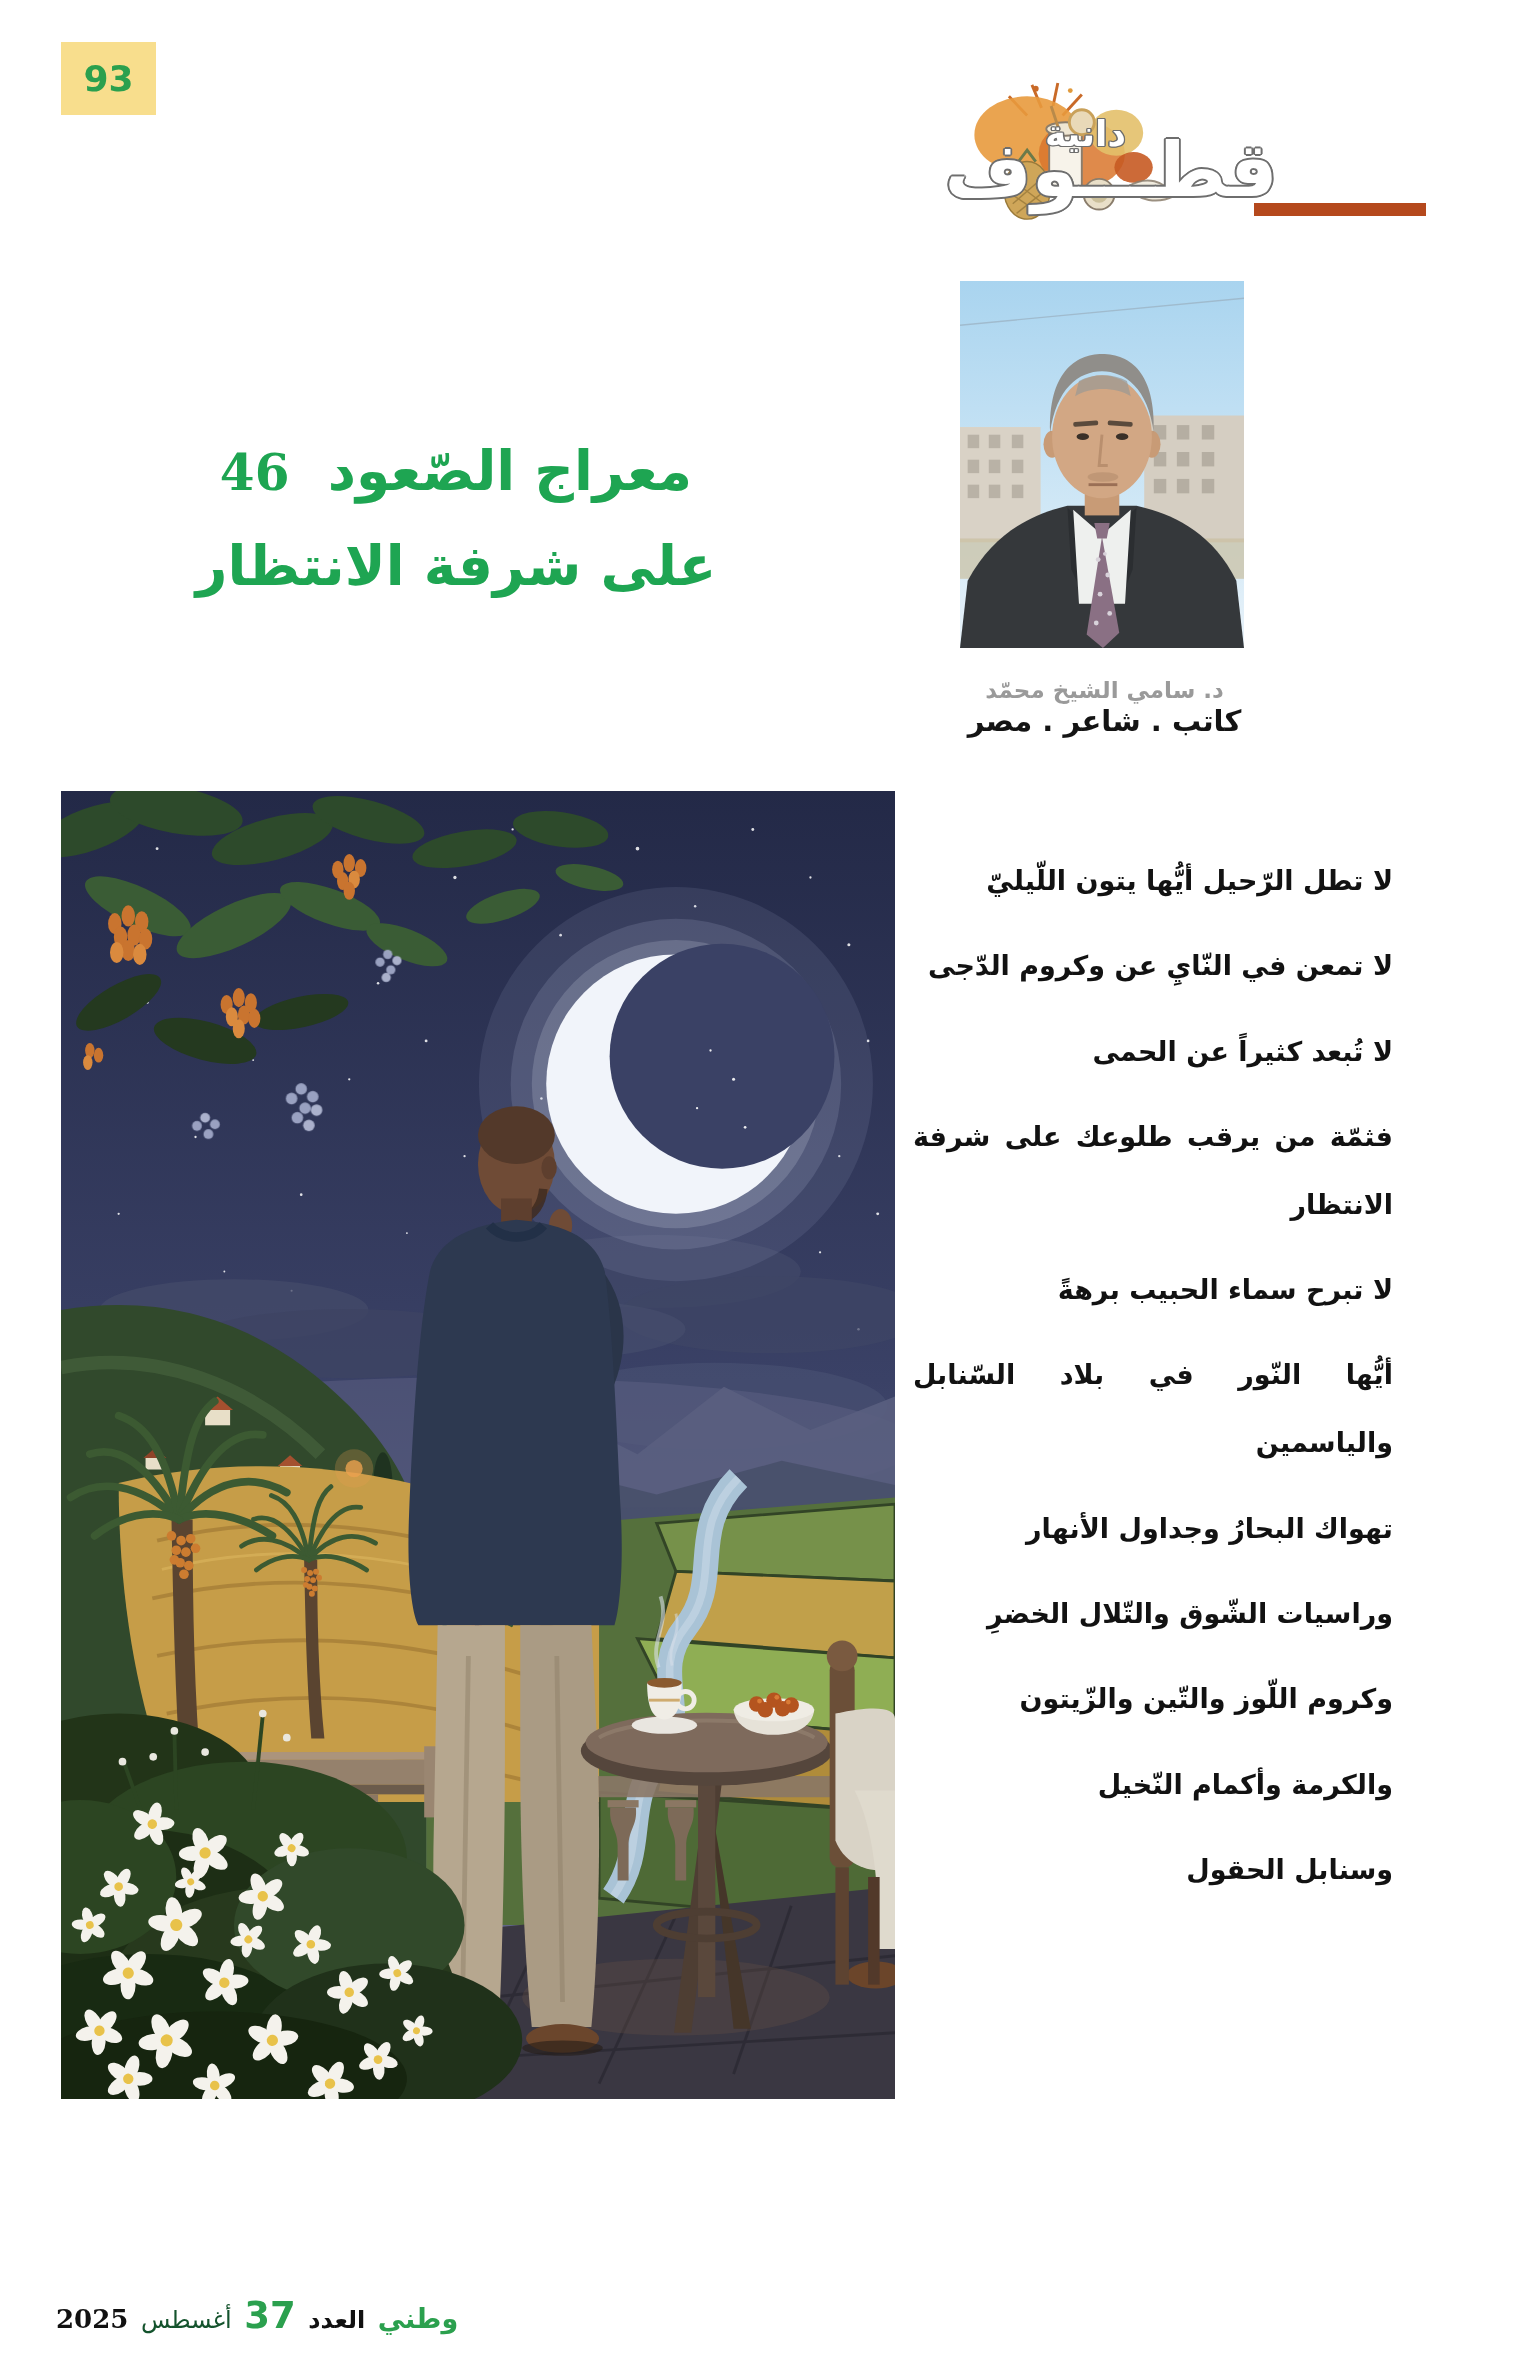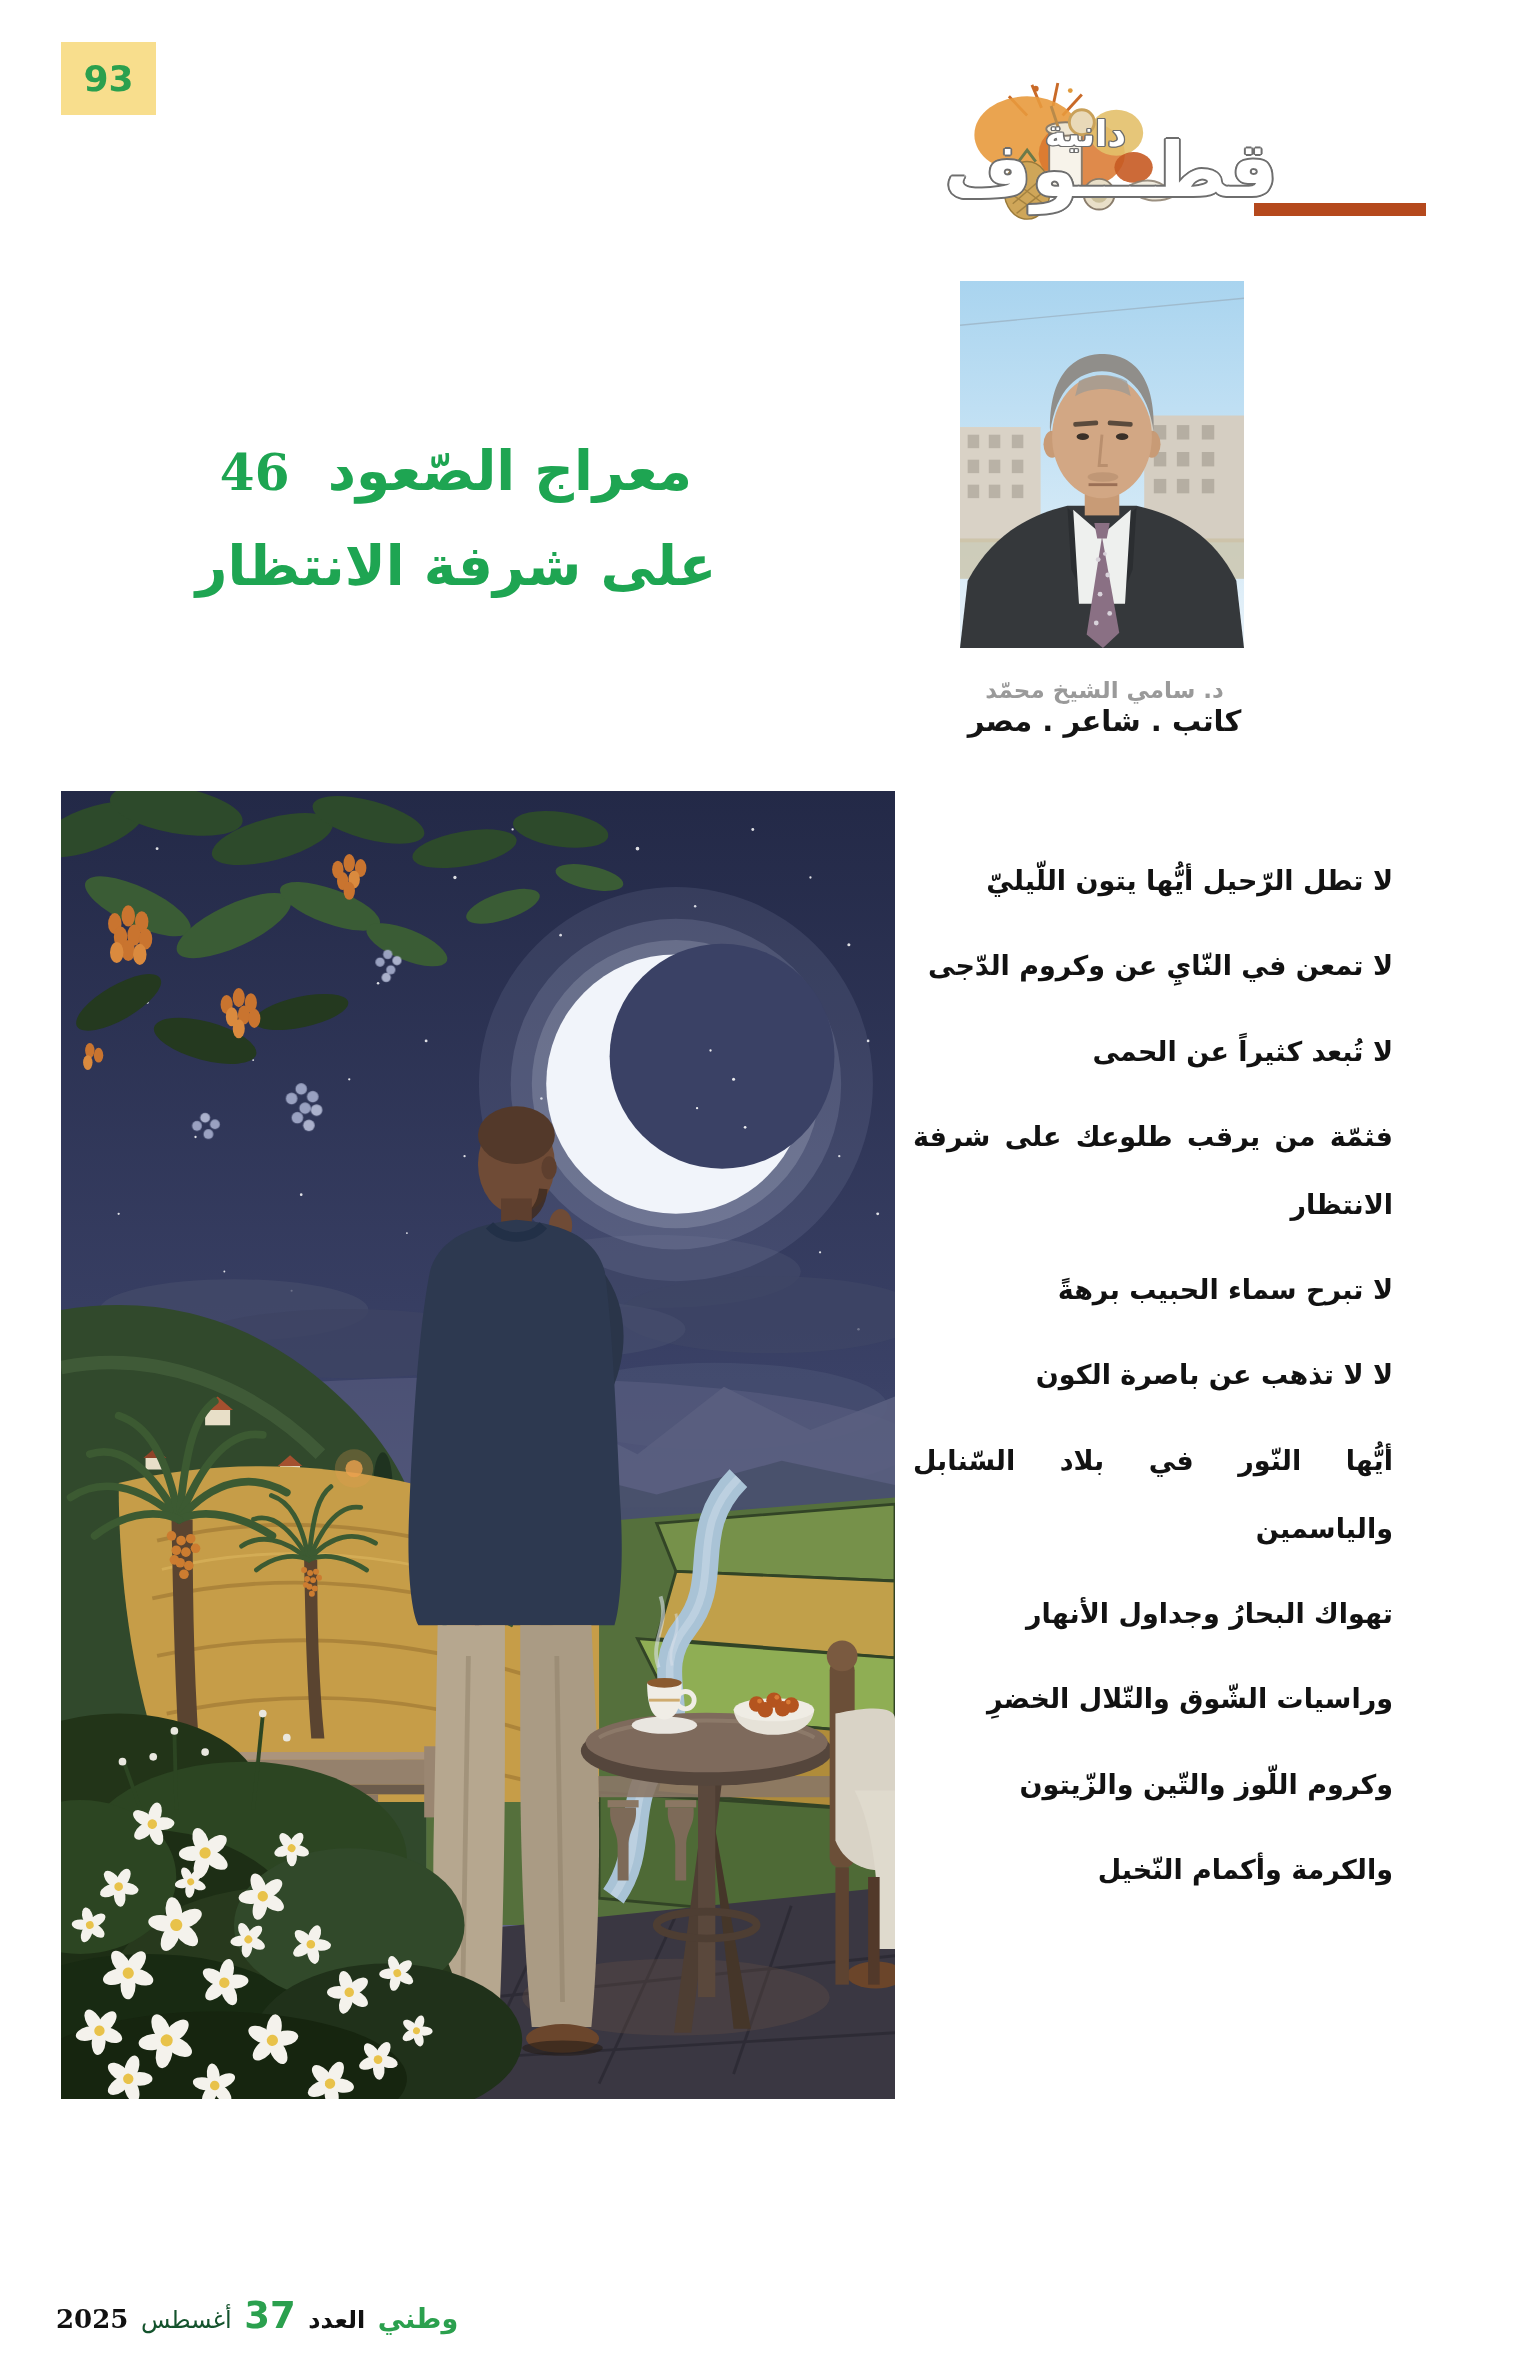--- a/index.html
+++ b/index.html
@@ -569,26 +569,26 @@
       </g>
     </g>
   </svg>
 
   <div class="poem">
     <div class="poem-line">لا تطل الرّحيل أيُّها يتون اللّيليّ</div>
     <div class="poem-line">لا تمعن في النّايِ عن وكروم الدّجى</div>
     <div class="poem-line">لا تُبعد كثيراً عن الحمى</div>
     <div class="poem-line">فثمّة من يرقب طلوعك على شرفة الانتظار</div>
     <div class="poem-line">لا تبرح سماء الحبيب برهةً</div>
-    <div class="poem-line">لا لا تذهب عن باصرة الكون</div>
     <div class="poem-line">أيُّها النّور في بلاد السّنابل والياسمين</div>
     <div class="poem-line">تهواك البحارُ وجداول الأنهار</div>
     <div class="poem-line">وراسيات الشّوق والتّلال الخضرِ</div>
     <div class="poem-line">وكروم اللّوز والتّين والزّيتون</div>
     <div class="poem-line">والكرمة وأكمام النّخيل</div>
+    <div class="poem-line">وسنابل الحقول</div>
   </div>
 
   <div class="footer">
     <span class="f-brand">وطني</span>
     <span class="f-label">العدد</span>
     <span class="f-issue">37</span>
     <span class="f-month">أغسطس</span>
     <span class="f-year">2025</span>
   </div>
 

